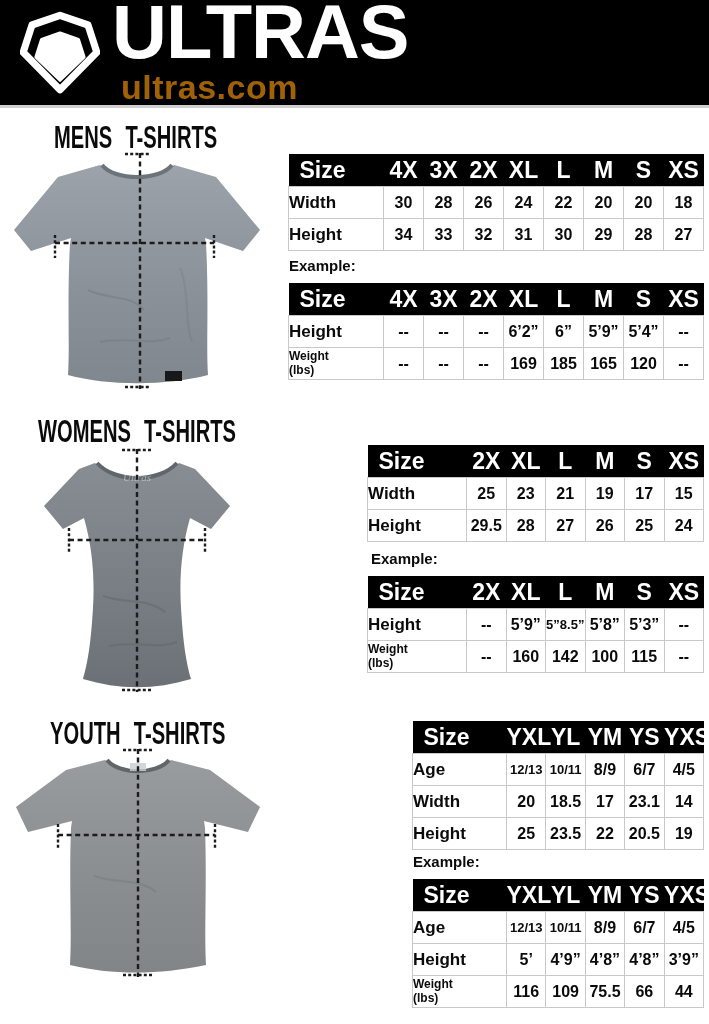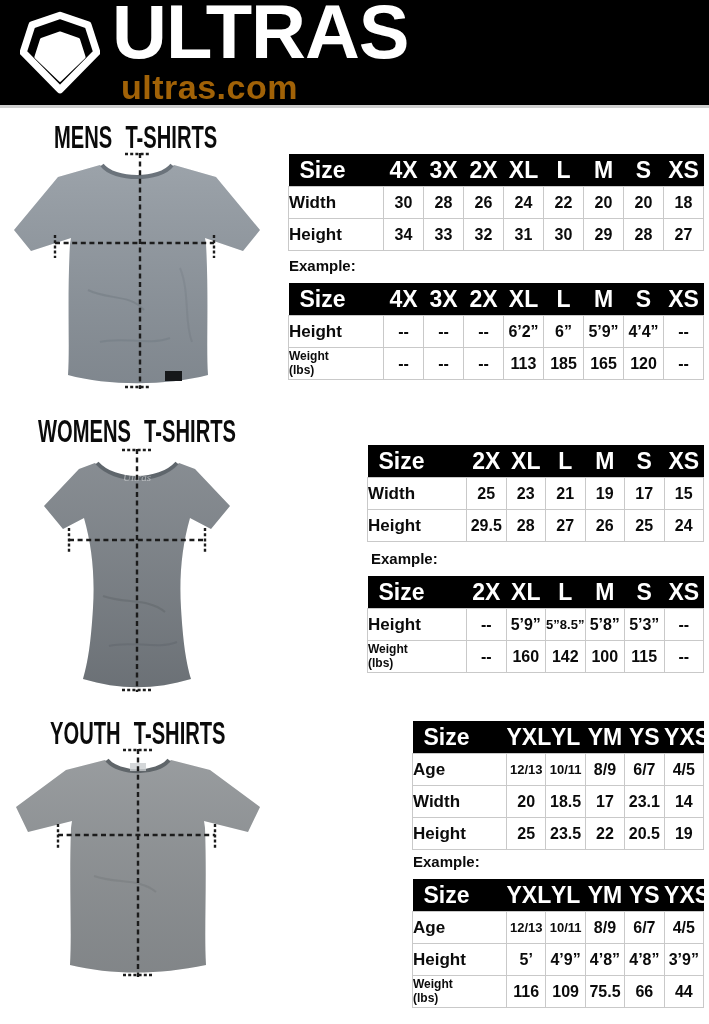--- a/index.html
+++ b/index.html
@@ -152,30 +152,30 @@
         </thead>
         <tbody>
           <tr>
             <td class="label-cell">Height</td>
             <td>--</td>
             <td>--</td>
             <td>--</td>
             <td>6’2”</td>
             <td>6”</td>
             <td>5’9”</td>
-            <td>4’4”</td>
+            <td>5’4”</td>
             <td>--</td>
           </tr>
           <tr>
             <td class="label-cell multiline">Weight
 (lbs)</td>
             <td>--</td>
             <td>--</td>
             <td>--</td>
-            <td>113</td>
+            <td>169</td>
             <td>185</td>
             <td>165</td>
             <td>120</td>
             <td>--</td>
           </tr>
         </tbody>
       </table>
     </div>
 </div>
 

